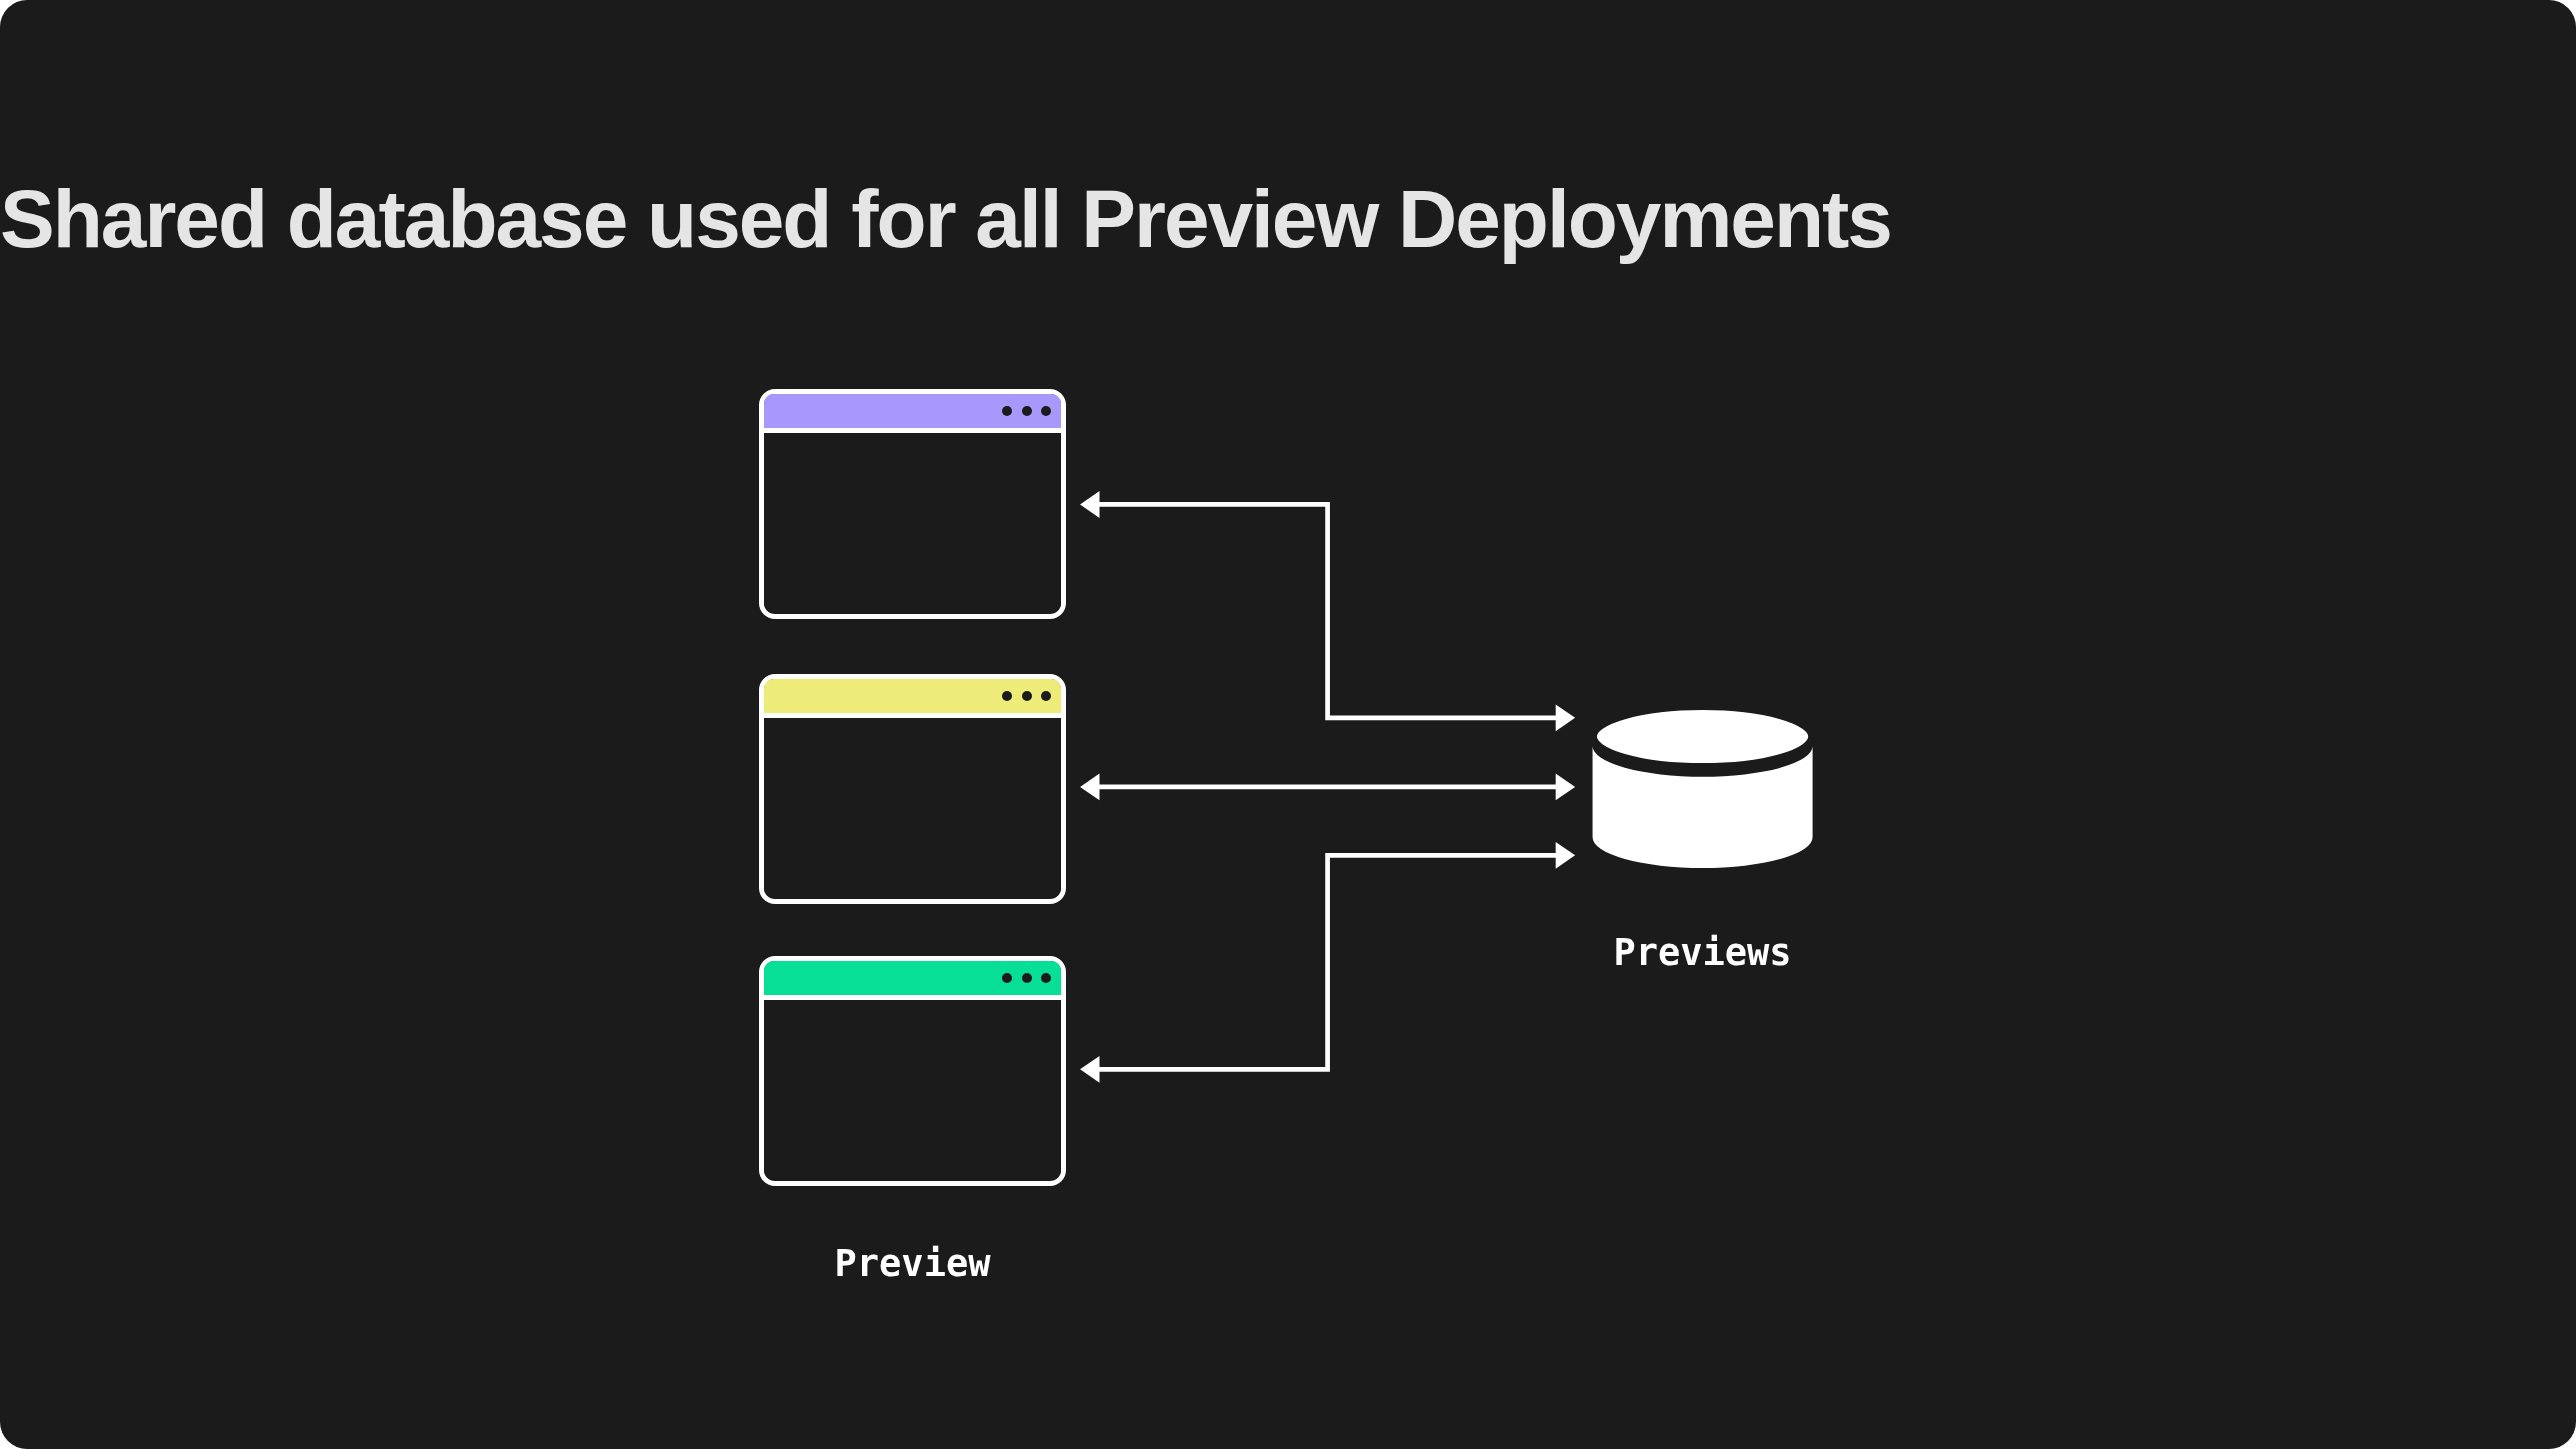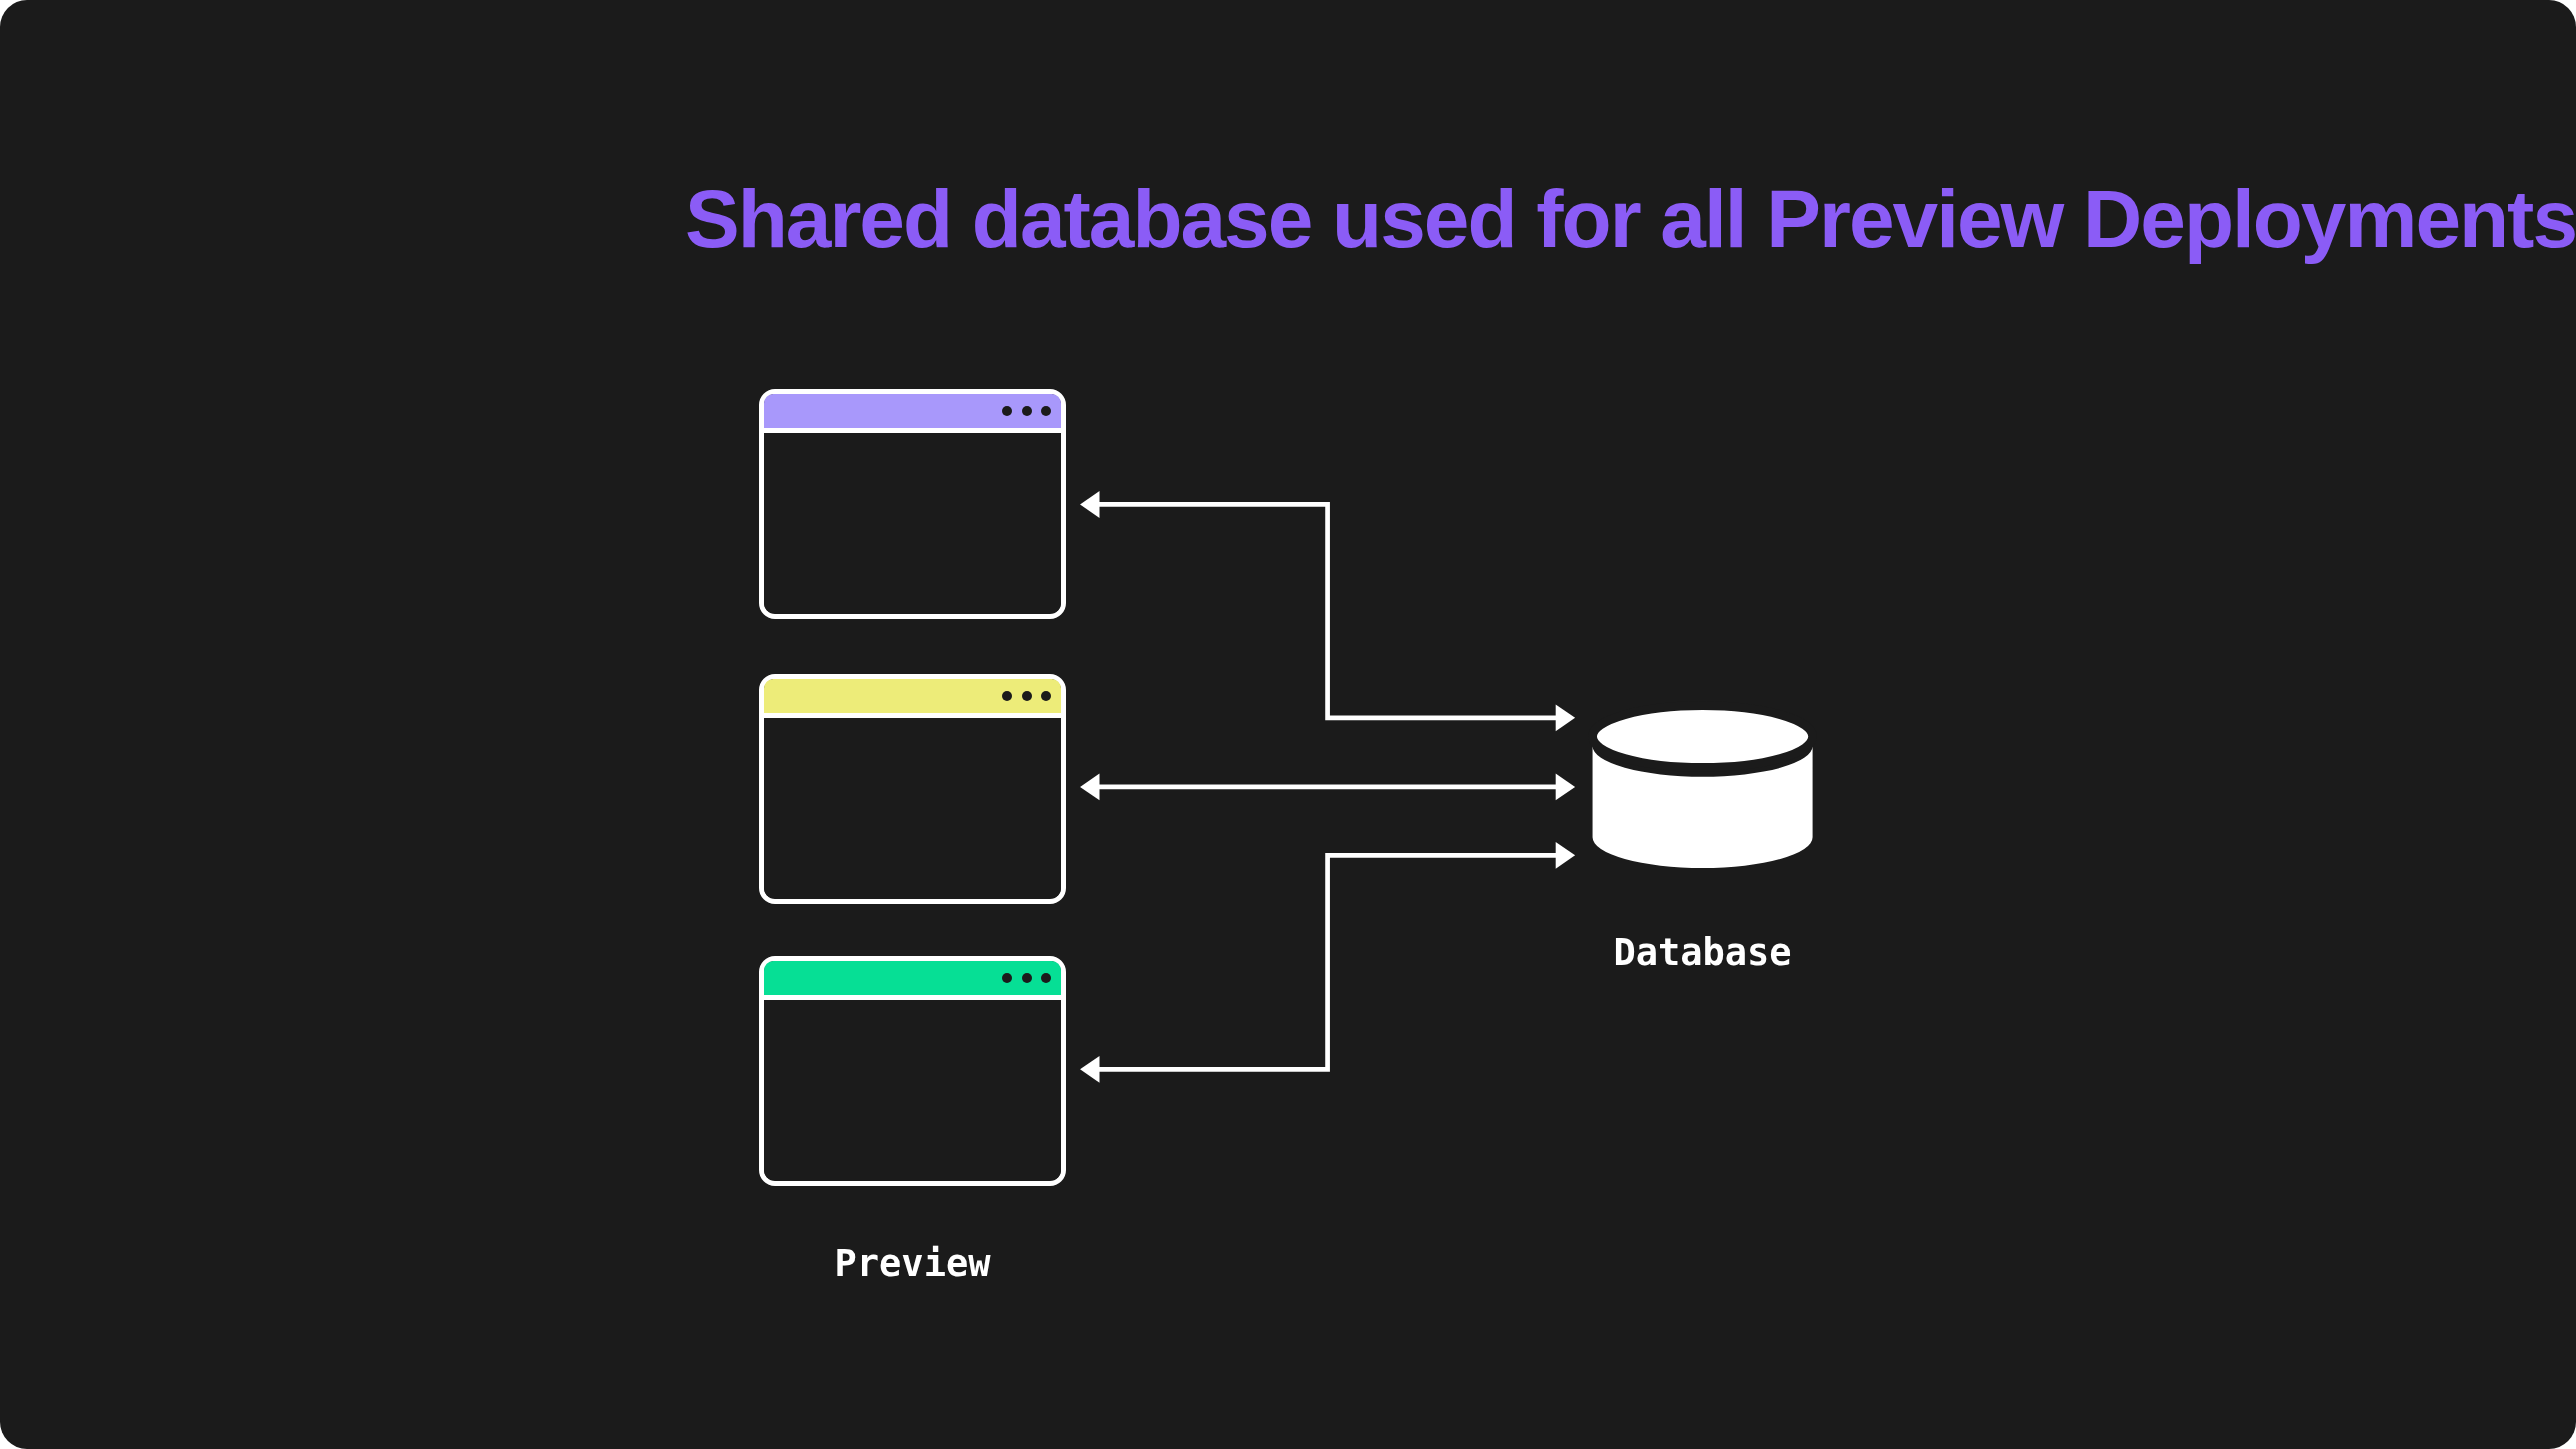--- a/index.html
+++ b/index.html
@@ -17,22 +17,22 @@
     height: 1449px;
     background: #1b1b1b;
     border-radius: 27px;
     overflow: hidden;
   }
   .title {
     position: absolute;
     left: 0;
     right: 0;
     top: 170px;
-    text-align: right;
-    color: #8b5cf6;
+    text-align: left;
+    color: #e5e5e5;
     font-weight: 700;
     font-size: 82px;
     letter-spacing: -2px;
     line-height: 1.2;
     white-space: nowrap;
   }
   .window {
     position: absolute;
     left: 759px;
     width: 307px;
@@ -132,21 +132,21 @@
       <div class="dots">
         <span class="dot"></span>
         <span class="dot"></span>
         <span class="dot"></span>
       </div>
     </div>
     <div class="window-body"></div>
   </div>
 
   <div class="mono-label previews-label">Preview</div>
-  <div class="mono-label database-label">Database</div>
+  <div class="mono-label database-label">Previews</div>
 
   <svg class="overlay" viewBox="0 0 3840 2160" xmlns="http://www.w3.org/2000/svg">
 
     <g>
       <path d="M 1638 752 H 1979 V 1070 H 2320" fill="none" stroke="#ffffff" stroke-width="7"></path>
       <polygon points="1610,752 1639,732 1639,772" fill="#ffffff"></polygon>
       <polygon points="2348,1070 2319,1050 2319,1090" fill="#ffffff"></polygon>
     </g>
 
     <g>

